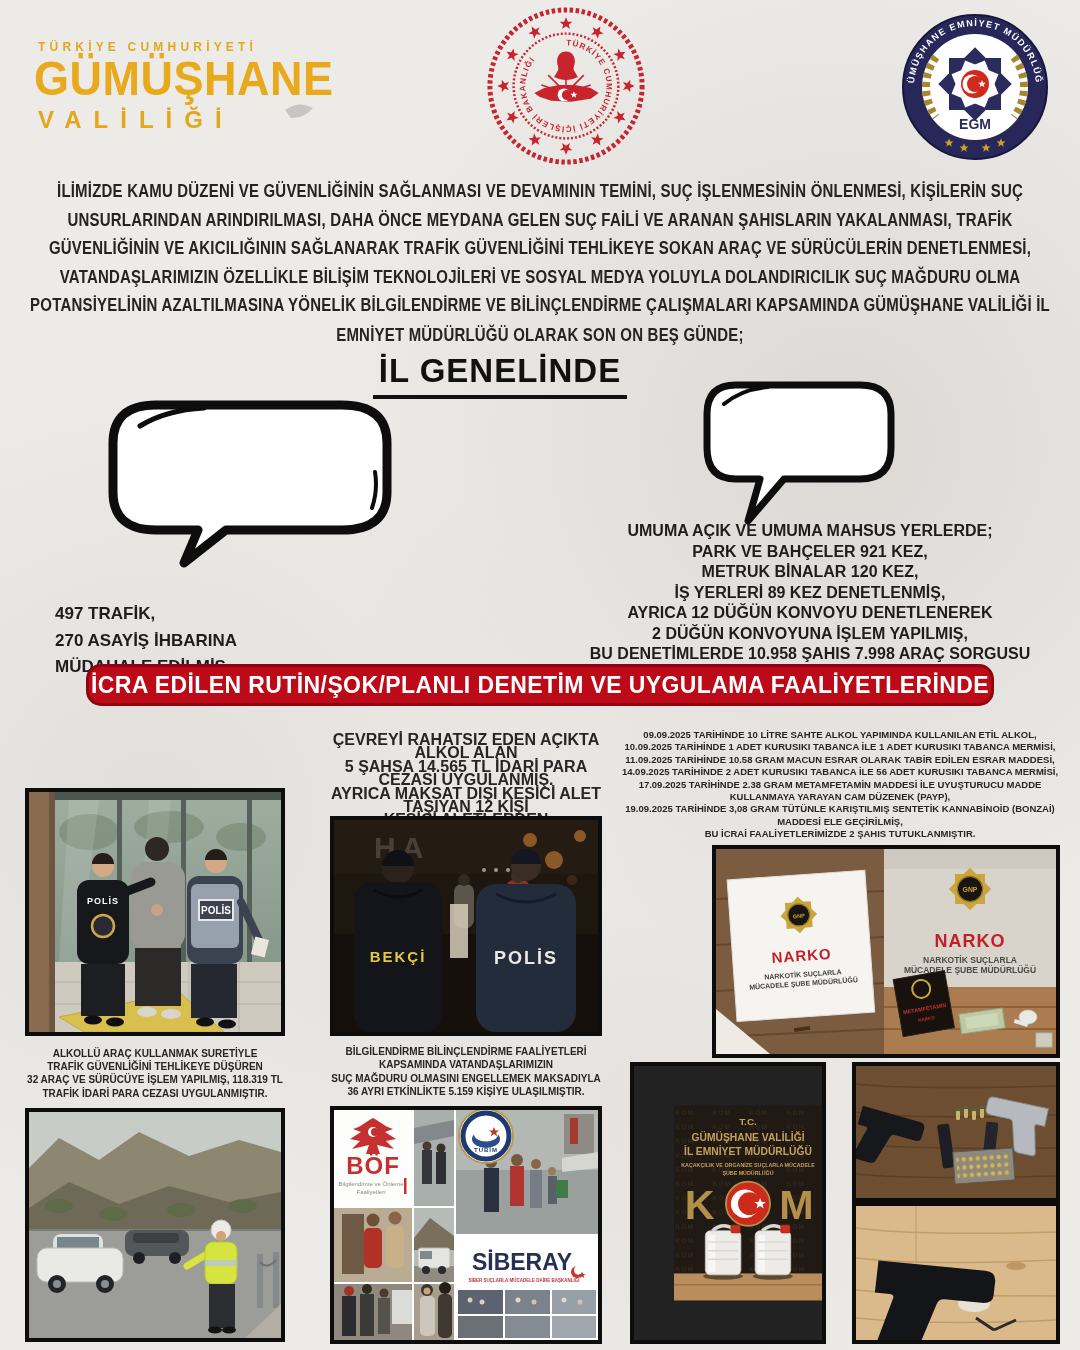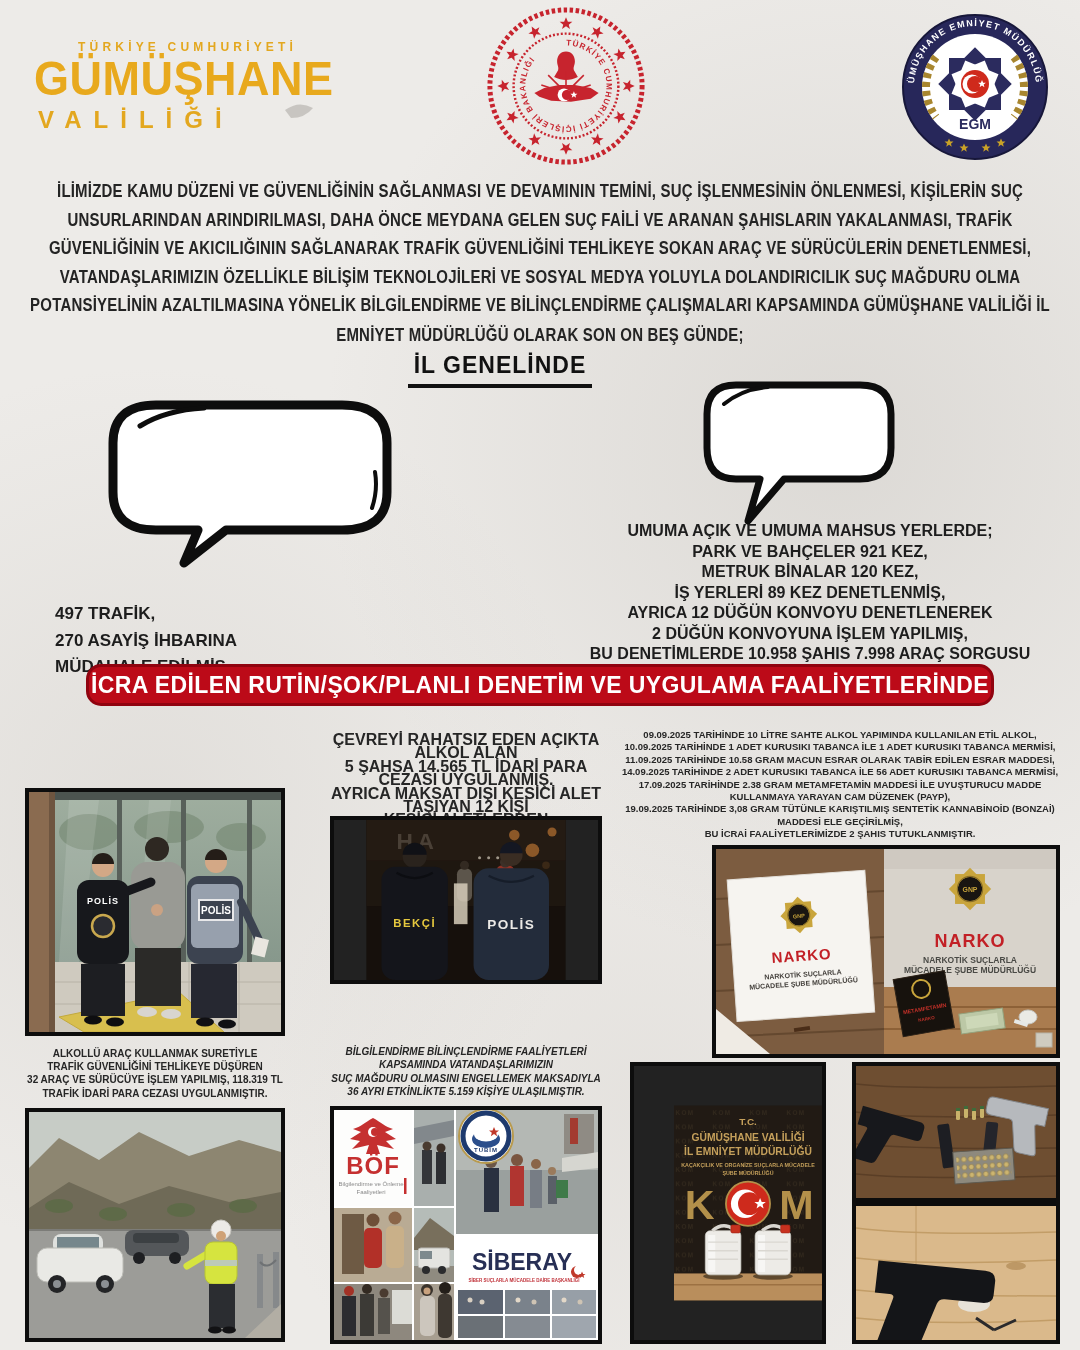--- a/index.html
+++ b/index.html
@@ -9,56 +9,56 @@
       radial-gradient(circle at 78% 33%, rgba(188,184,178,.35), transparent 42%),
       radial-gradient(circle at 14% 60%, rgba(198,194,188,.30), transparent 36%),
       radial-gradient(circle at 60% 82%, rgba(204,199,193,.25), transparent 30%),
       #edebe8;
     font-family:"Liberation Sans", sans-serif;color:#232323;
   }
   .abs{position:absolute;}
   .pre{white-space:pre-line;}
 
   
-  .v-top{left:38px;top:40px;font-size:12px;font-weight:700;letter-spacing:4.2px;color:#e3a71f;margin-left:40px;}
+  .v-top{left:38px;top:40px;font-size:12px;font-weight:700;letter-spacing:4.2px;color:#e3a71f;}
   .v-name{left:34px;top:52px;font-size:45px;font-weight:800;letter-spacing:.5px;color:#e8a91d;transform:scaleY(1.05);transform-origin:top left;}
   .v-bottom{left:38px;top:106px;font-size:24px;font-weight:700;letter-spacing:12px;color:#e3a71f;}
   .crescent{left:237px;top:14px;}
   .seal{left:482px;top:2px;}
   .egm{left:900px;top:12px;}
 
   
   .intro{left:28px;top:176px;width:1024px;transform:scaleY(1.22);transform-origin:top center;}
   .intro-line{font-size:15px;line-height:23.5px;font-weight:800;text-align:center;color:#242424;letter-spacing:.2px;}
 
   .title-wrap{left:0;top:352px;width:1000px;text-align:center;}
-  .title{display:inline-block;font-size:23px;font-weight:800;letter-spacing:1px;color:#111;
+  .title{display:inline-block;font-size:33px;font-weight:800;letter-spacing:1px;color:#111;
          border-bottom:4px solid #111;padding:0 6px 5px 6px;}
 
   .bubble-left-text{left:104px;top:436px;width:292px;font-size:22px;font-weight:800;letter-spacing:1px;text-align:center;color:#111;}
   .bubble-right-text{left:700px;top:400px;width:198px;font-size:9.5px;line-height:13.5px;font-weight:800;text-align:center;color:#111;}
 
   .stats-left{left:55px;top:601px;width:290px;font-size:17px;line-height:26.5px;font-weight:800;color:#1d1d1d;}
   .stats-right{left:545px;top:521px;width:530px;font-size:16px;line-height:20.5px;font-weight:800;text-align:center;color:#1d1d1d;}
 
   .banner{left:86px;top:664px;width:908px;height:42px;background:#bc0a18;border:3px solid #90030f;
           border-radius:15px;box-sizing:border-box;text-align:center;}
   .banner span{color:#fff;font-size:23px;font-weight:700;line-height:36px;letter-spacing:.4px;}
 
   .cap{font-weight:800;text-align:center;color:#262626;}
   .c1t{left:24px;top:741px;width:262px;font-size:10.5px;line-height:13.5px;}
   .c2t{left:327px;top:733px;width:278px;font-size:16px;line-height:13.4px;}
   .c3r{left:602px;top:729px;width:476px;font-size:9.5px;line-height:12.4px;}
   .c1m{left:24px;top:1047px;width:262px;font-size:10px;line-height:13.2px;}
-  .c2m{left:327px;top:1045px;width:278px;font-size:10px;line-height:13.4px;font-style:italic;}
+  .c2m{left:327px;top:1045px;width:278px;font-size:10px;line-height:13.4px;}
 
   .photo{border:4px solid #0d0d0d;box-sizing:border-box;background:#222;}
   .photo svg{display:block;width:100%;height:100%;}
   .p1{left:25px;top:788px;width:260px;height:248px;}
-  .p2{left:330px;top:816px;width:272px;height:168px;}
+  .p2{left:330px;top:816px;width:272px;height:220px;}
   .p3{left:712px;top:845px;width:348px;height:213px;}
   .p4{left:25px;top:1108px;width:260px;height:234px;}
   .p5{left:330px;top:1106px;width:272px;height:238px;}
   .p6{left:630px;top:1062px;width:196px;height:282px;padding-left:40px;}
   .p7{left:852px;top:1062px;width:208px;height:282px;}
 
   svg text{font-family:"Liberation Sans", sans-serif;}
 </style>
 </head>
 <body>

